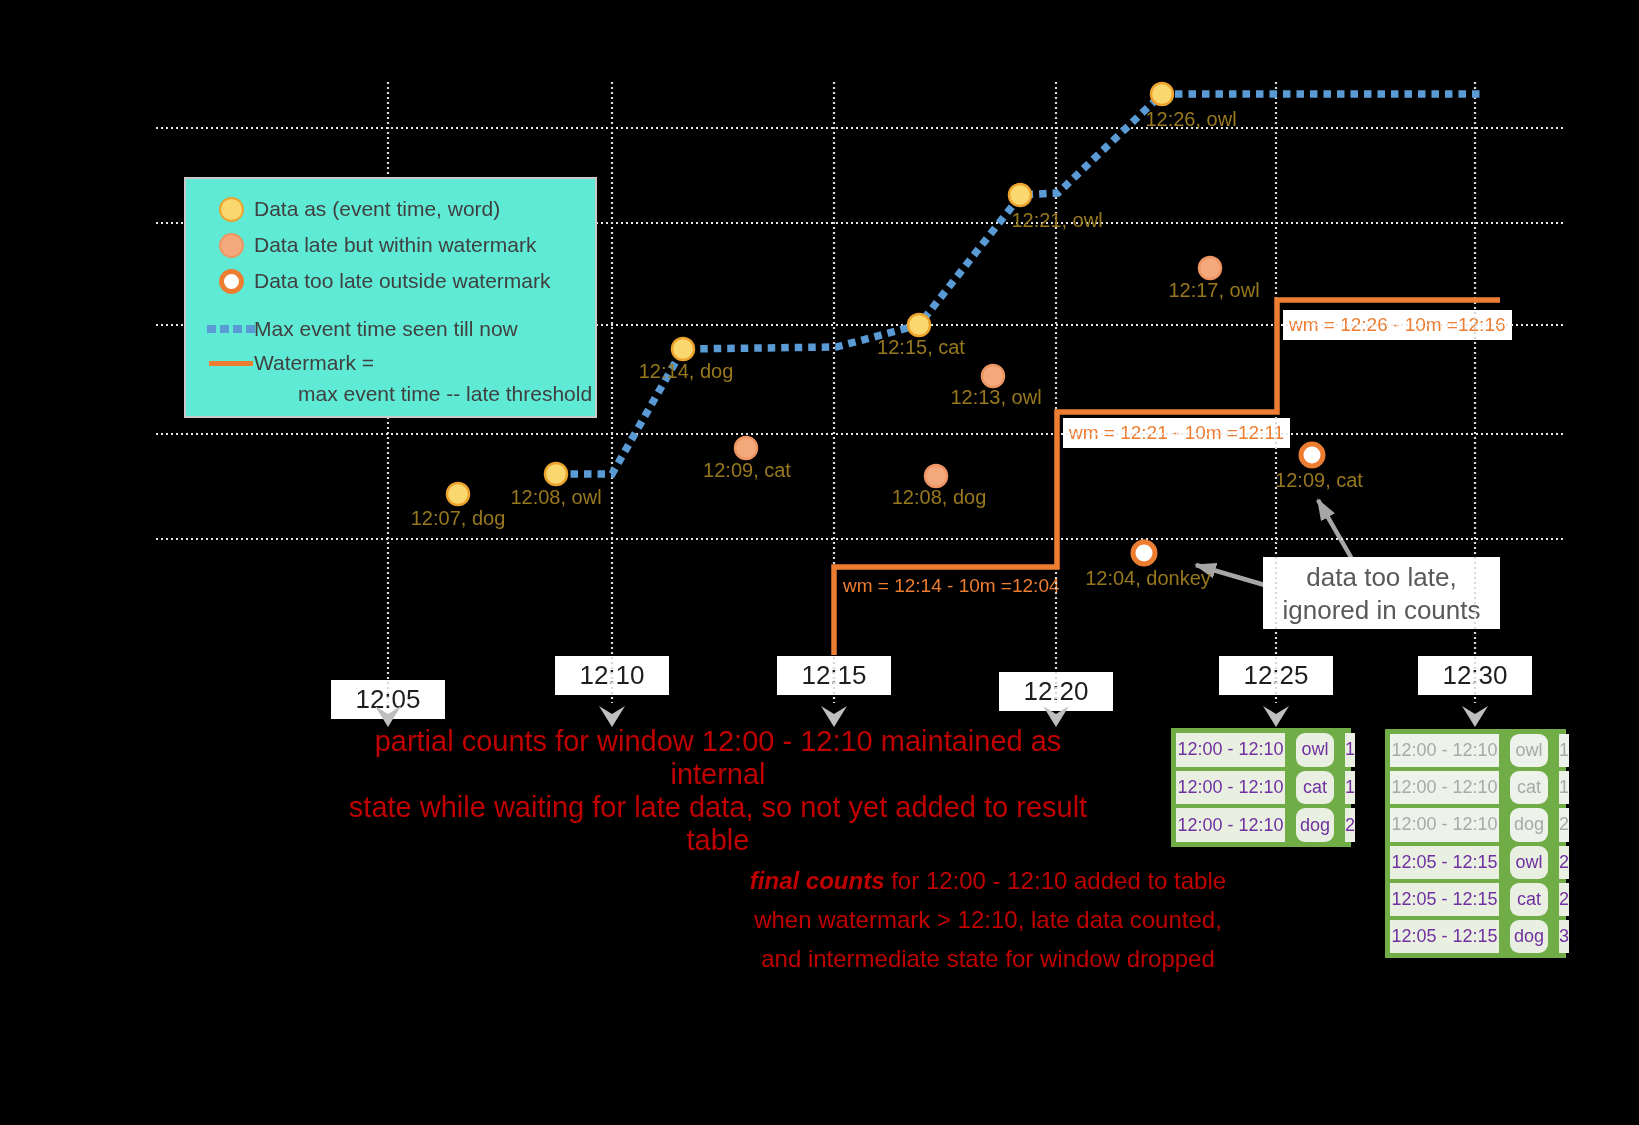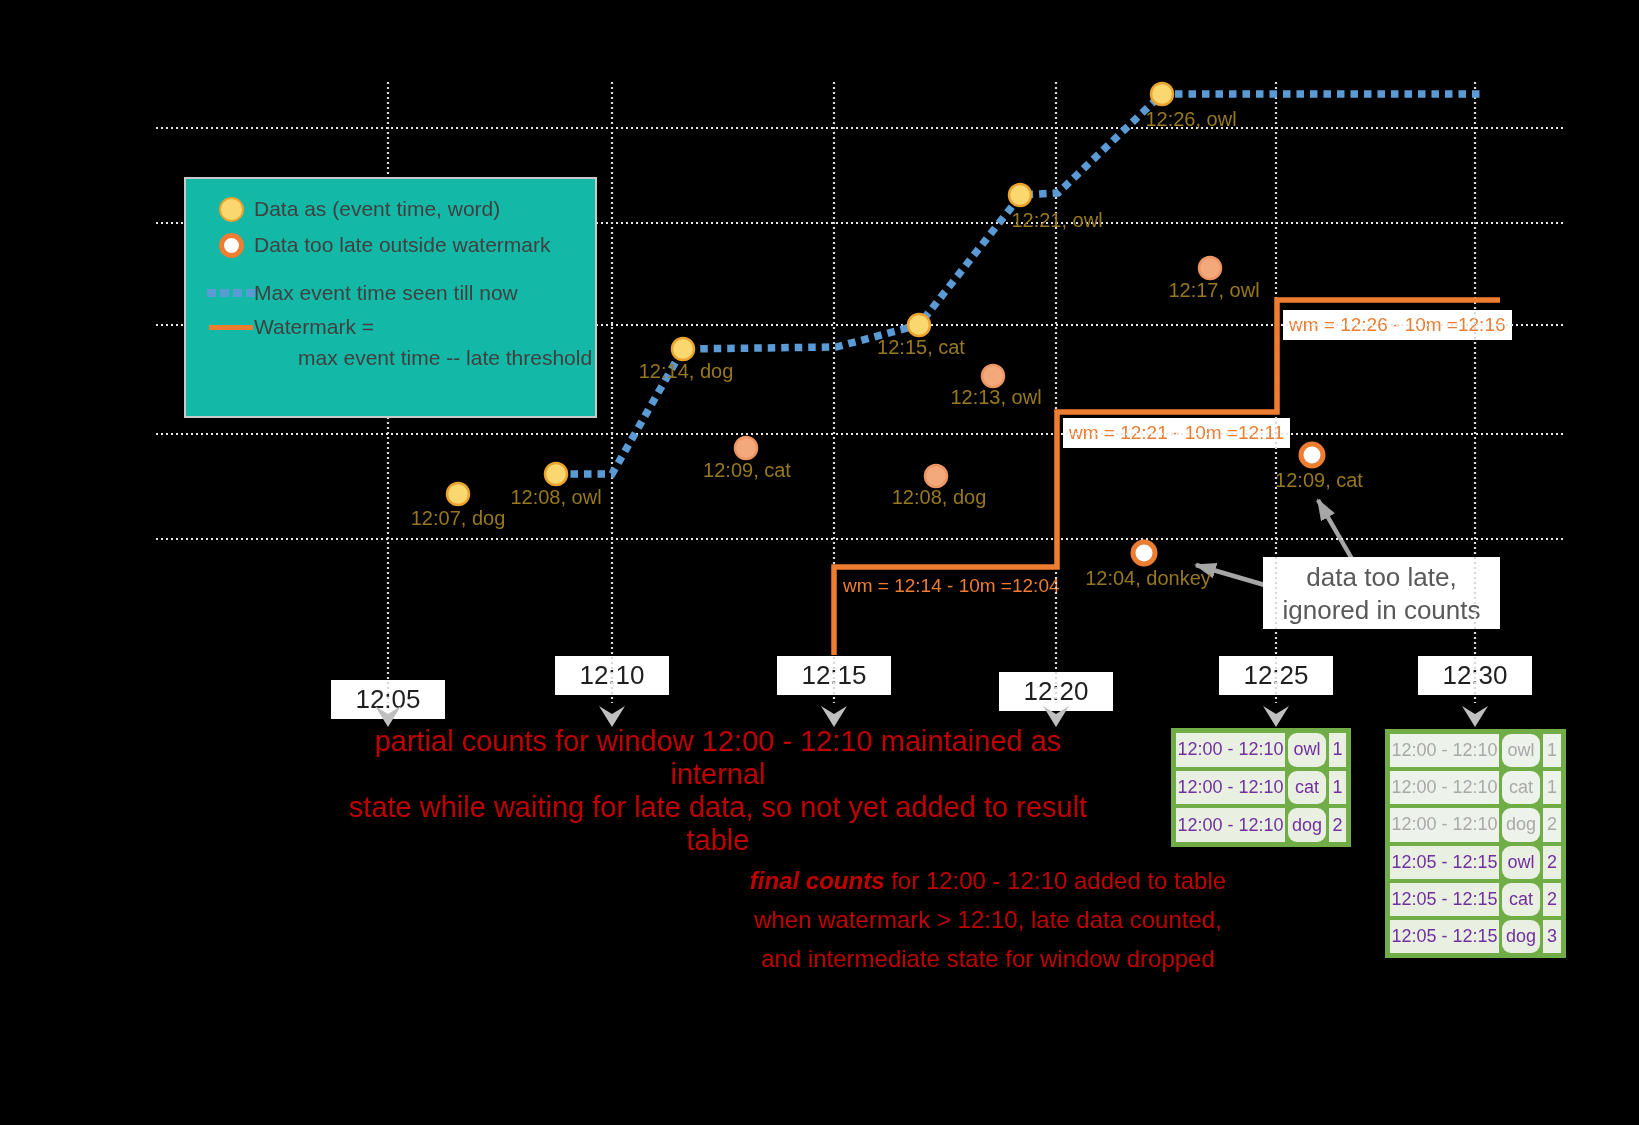--- a/index.html
+++ b/index.html
@@ -14,21 +14,21 @@
 
   
   .wm-label{position:absolute;color:#ED7D31;font-size:19px;white-space:nowrap;line-height:30px;}
   .wm-label.bg{background:#fff;padding:0 6px;}
 
   
   .pt-label{position:absolute;color:#97781E;font-size:20px;white-space:nowrap;
             transform:translate(-50%,-50%);}
 
   
-  .legend{position:absolute;left:184px;top:177px;width:413px;height:241px;background:#14b8a6;
+  .legend{position:absolute;left:184px;top:177px;width:413px;height:241px;background:#5eead4;
           border:2px solid #C9C9C9;box-sizing:border-box;padding:12px 0 0 22px;color:#404040;
           font-size:21px;}
   .legend-row{display:flex;align-items:center;height:36px;}
   .legend-row .sw{width:46px;display:flex;justify-content:center;align-items:center;flex:0 0 46px;}
   .legend-gap{height:12px;}
   .dot{width:25px;height:25px;border-radius:50%;box-sizing:border-box;}
   .dot.on{background:#FBD76F;border:2px solid #ECA42E;}
   .dot.late{background:#F4A97C;border:2px solid #EE9663;}
   .dot.toolate{background:#fff;border:5px solid #ED7D31;}
   .dashes{display:flex;gap:4px;}
@@ -43,21 +43,21 @@
   .bi{font-weight:bold;font-style:italic;}
 
   
   .toolate-box{position:absolute;left:1263px;top:557px;width:237px;height:72px;background:#fff;
                color:#595959;font-size:26px;line-height:33px;text-align:center;padding-top:4px;
                box-sizing:border-box;}
 
   
   .rtable{position:absolute;background:#70AD47;padding:5px;box-sizing:border-box;
           display:flex;flex-direction:column;gap:4px;}
-  .rrow{display:flex;gap:3px;flex:1;}
+  .rrow{display:flex;gap:11px;flex:1;}
   .rcell{background:#E9F0E2;color:#7030A0;font-size:18px;display:flex;align-items:center;
          justify-content:center;white-space:nowrap;}
   .rcell.win{flex:0 0 109px;}
   .rcell.word{flex:0 0 38px;border-radius:9px;}
   .rcell.cnt{flex:1;}
   .rrow.faded .rcell{color:#A9A9A9;background:#EDF2EA;}
 </style>
 </head>
 <body>
 
@@ -202,20 +202,26 @@
 
   <div class="legend" style="z-index:5">
     <div class="legend-row">
       <span class="sw">
           <span class="dot on"></span>
         </span>
       <span>Data as (event time, word)</span>
     </div>
     <div class="legend-row">
       <span class="sw">
+          <span class="dot late"></span>
+        </span>
+      <span>Data late but within watermark</span>
+    </div>
+    <div class="legend-row">
+      <span class="sw">
           <span class="dot toolate"></span>
         </span>
       <span>Data too late outside watermark</span>
     </div>
     <div class="legend-gap"></div>
     <div class="legend-row">
       <span class="sw">
           <span class="dashes">
             <i></i>
             <i></i>

